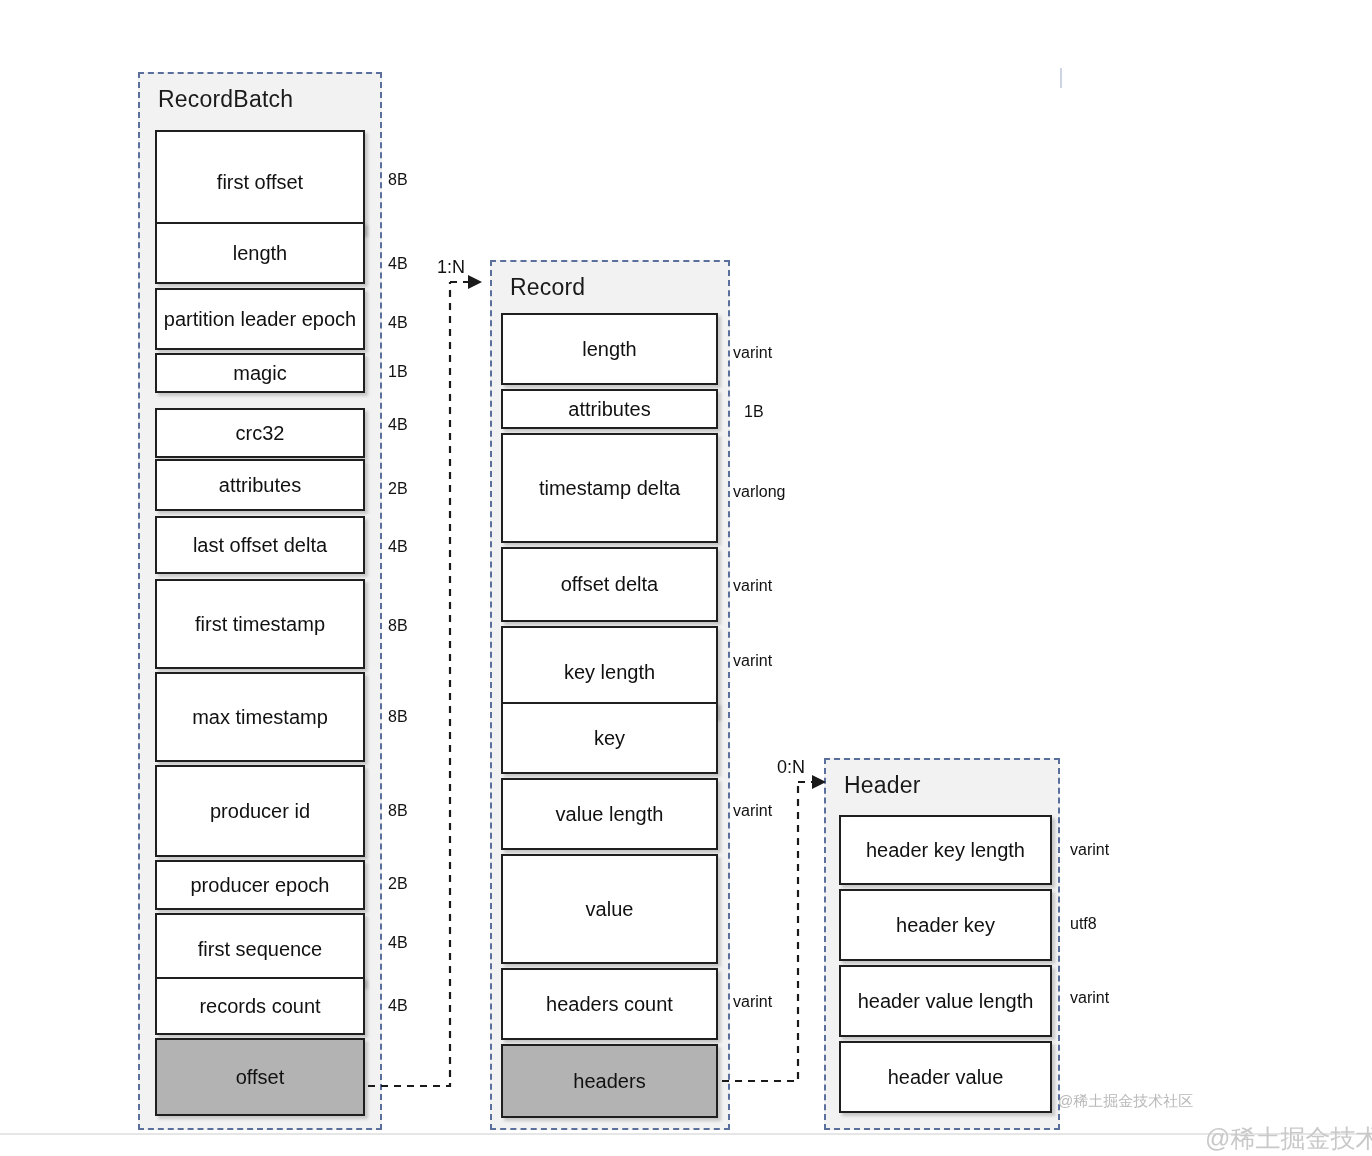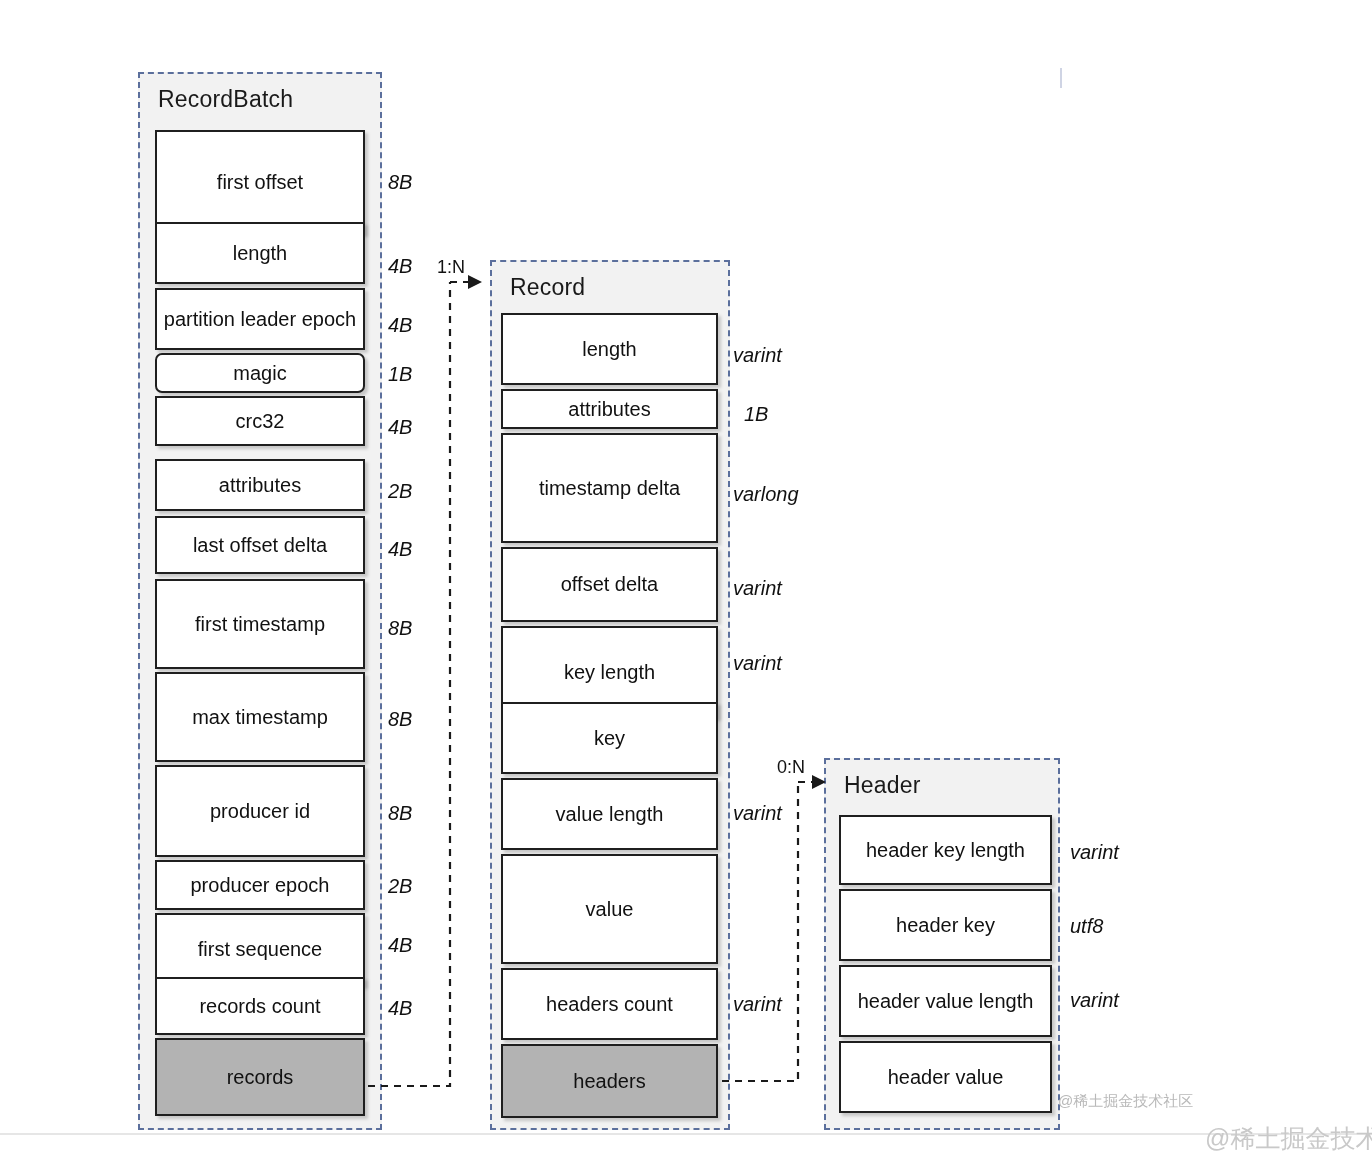--- a/index.html
+++ b/index.html
@@ -56,25 +56,24 @@
     background: #b3b3b3;
   }
   .field .label {
     display: block;
     width: 100%;
   }
 
   
   .size {
     position: absolute;
-    font-size: 20px;
+    font-size: 16px;
     color: #111111;
     white-space: nowrap;
     line-height: 1;
-    font-style: italic;
   }
 
   
   .card {
     position: absolute;
     font-size: 18px;
     color: #111111;
     white-space: nowrap;
     line-height: 1;
   }
@@ -140,26 +139,26 @@
   <div class="field" style="left:155px; top:222px; width:210px; height:62px;">
     <span class="label">length</span>
   </div>
   <div class="size" style="left:388px; top:256px;">4B</div>
 
   <div class="field" style="left:155px; top:288px; width:210px; height:62px;">
     <span class="label">partition leader epoch</span>
   </div>
   <div class="size" style="left:388px; top:315px;">4B</div>
 
-  <div class="field" style="left:155px; top:353px; width:210px; height:40px;border-radius:7px;">
+  <div class="field" style="left:155px; top:353px; width:210px; height:40px;">
     <span class="label">magic</span>
   </div>
   <div class="size" style="left:388px; top:364px;">1B</div>
 
-  <div class="field" style="left:155px; top:396px; width:210px; height:50px;">
+  <div class="field" style="left:155px; top:408px; width:210px; height:50px;">
     <span class="label">crc32</span>
   </div>
   <div class="size" style="left:388px; top:417px;">4B</div>
 
   <div class="field" style="left:155px; top:459px; width:210px; height:52px;">
     <span class="label">attributes</span>
   </div>
   <div class="size" style="left:388px; top:481px;">2B</div>
 
   <div class="field" style="left:155px; top:516px; width:210px; height:58px;">
@@ -191,21 +190,21 @@
     <span class="label">first sequence</span>
   </div>
   <div class="size" style="left:388px; top:935px;">4B</div>
 
   <div class="field" style="left:155px; top:977px; width:210px; height:58px;">
     <span class="label">records count</span>
   </div>
   <div class="size" style="left:388px; top:998px;">4B</div>
 
   <div class="field shaded" style="left:155px; top:1038px; width:210px; height:78px;">
-    <span class="label">records</span>
+    <span class="label">offset</span>
   </div>
 
   <div class="group" style="left:490px; top:260px; width:240px; height:870px;">
     <div class="group-title">Record</div>
   </div>
 
   <div class="field" style="left:501px; top:313px; width:217px; height:72px;">
     <span class="label">length</span>
   </div>
   <div class="size" style="left:733px; top:345px;">varint</div>

